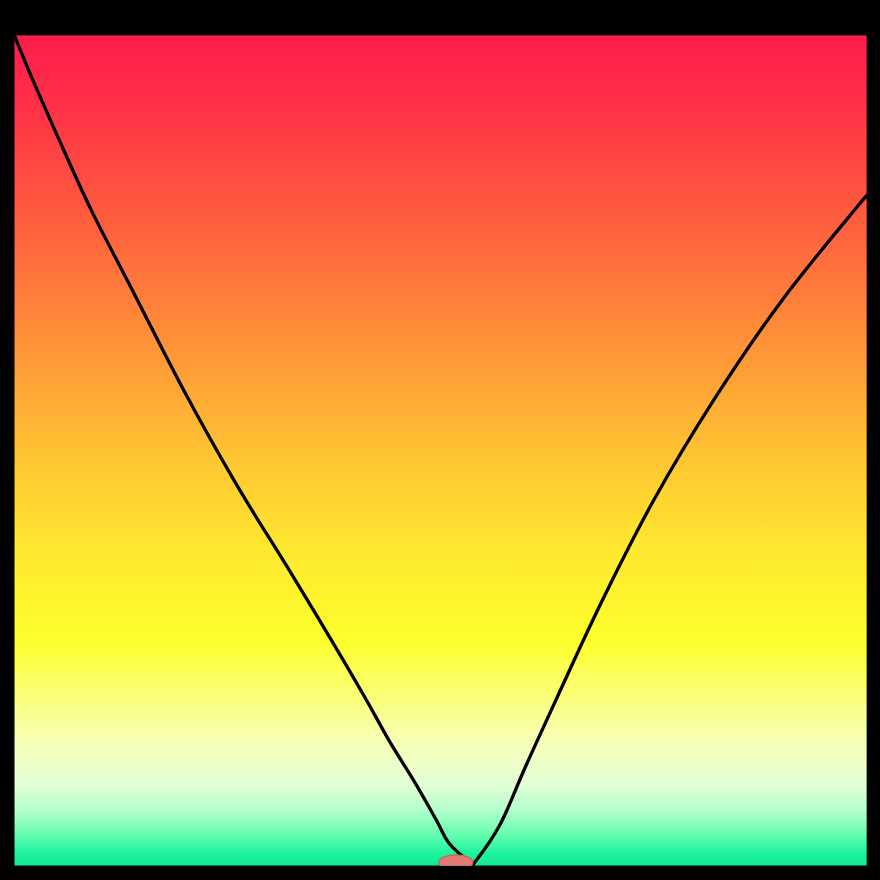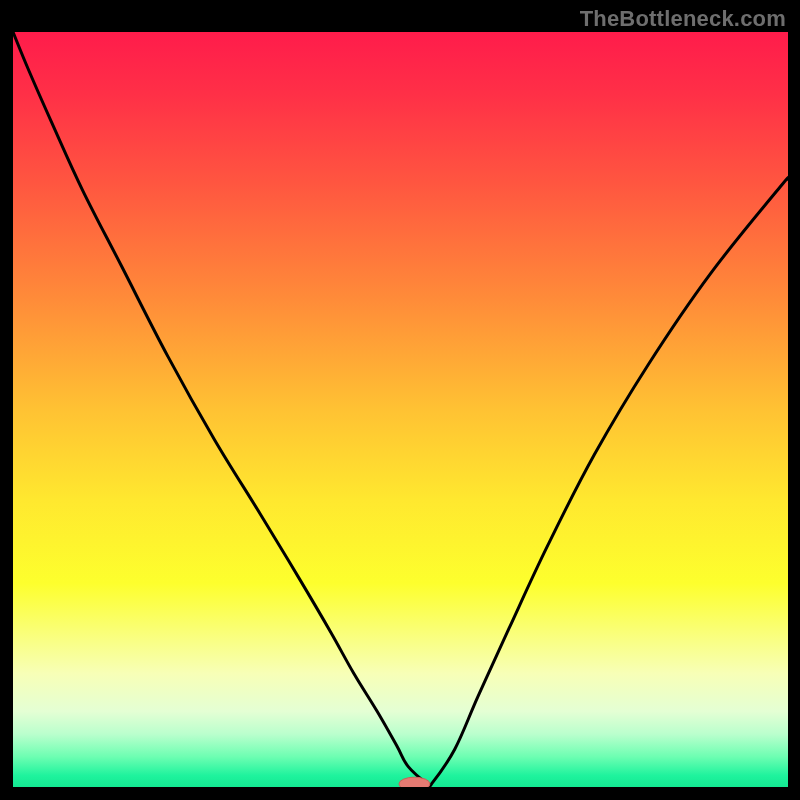--- a/index.html
+++ b/index.html
@@ -35,21 +35,20 @@
     height: 755px;
   }
   svg {
     display: block;
   }
 </style>
 </head>
 <body>
 
 <div class="container">
-  <div class="watermark">TheBottleneck.com</div>
   <div class="plot">
     <svg id="chart-svg" width="775" height="755" viewBox="0 0 775 755" preserveAspectRatio="none">
       <defs>
         <linearGradient id="bg-grad" x1="0" y1="0" x2="0" y2="1">
             <stop offset="0.00%" stop-color="#ff1c4b"></stop>
             <stop offset="8.00%" stop-color="#ff2f47"></stop>
             <stop offset="20.00%" stop-color="#ff5640"></stop>
             <stop offset="35.00%" stop-color="#ff8a39"></stop>
             <stop offset="50.00%" stop-color="#ffc233"></stop>
             <stop offset="62.00%" stop-color="#ffe82f"></stop>

